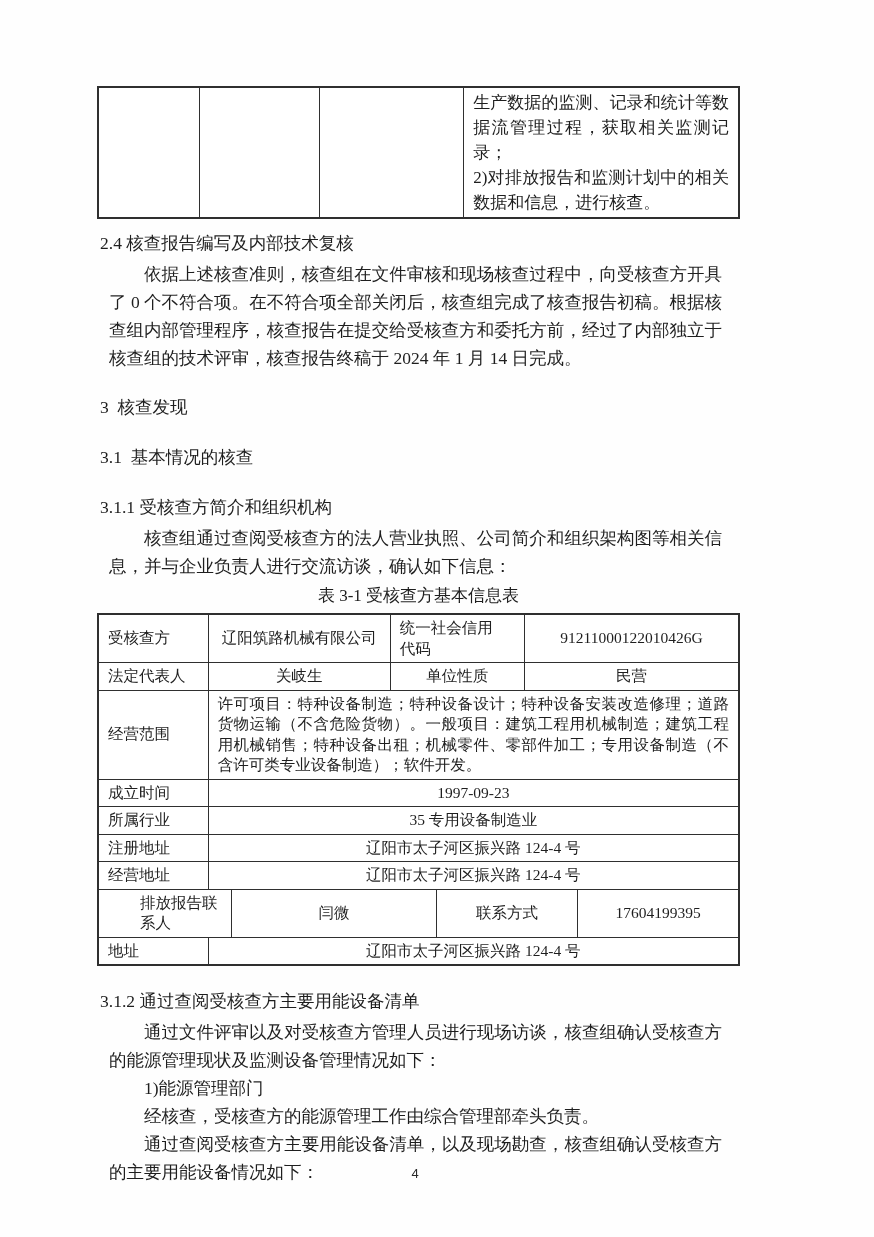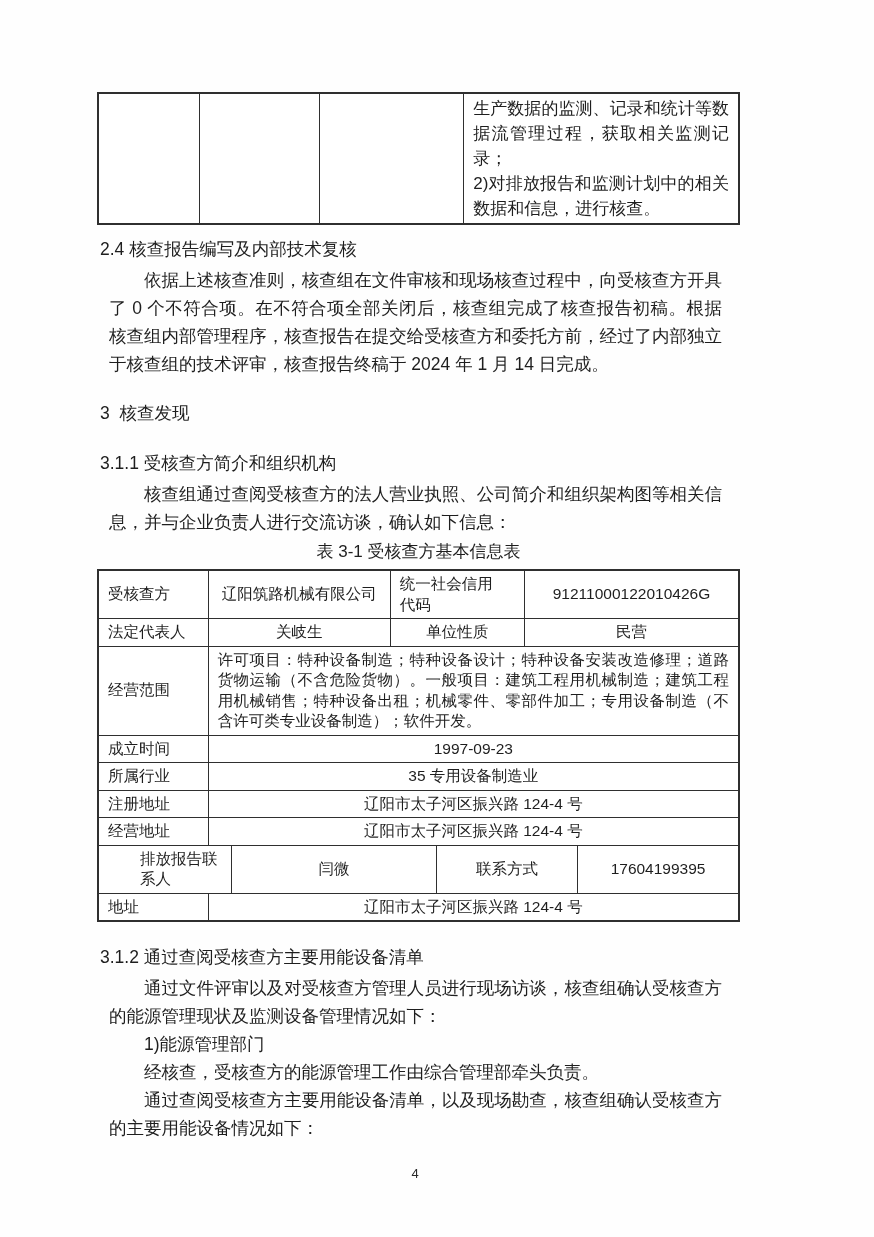--- a/index.html
+++ b/index.html
@@ -4,21 +4,21 @@
 <style>
   html,body{margin:0;padding:0;background:#ffffff;}
   .page{
     position:relative;
     width:874px;height:1237px;
     background:#fefefe;
     overflow:hidden;
     font-family:"Liberation Sans","DejaVu Sans",sans-serif;
     color:#1e1e1e;
   }
-  .content{position:absolute;left:100px;top:92px;width:622px;}
+  .content{position:absolute;left:100px;top:86px;width:622px;font-family:Liberation Serif, serif;}
 
   
   .tbl{margin-left:-3px;width:643px;border:2px solid #2f2f2f;box-sizing:border-box;background:#fff;}
   .trow{display:grid;}
   .trow + .trow{border-top:1.5px solid #2f2f2f;}
   .trow > .cell{box-sizing:border-box;}
   .trow > .cell + .cell{border-left:1.5px solid #2f2f2f;}
 
   
   .top-tbl .cell{padding:2px 9px;line-height:25px;font-size:17px;}
@@ -60,20 +60,21 @@
           <div>生产数据的监测、记录和统计等数据流管理过程，获取相关监测记录；</div>
           <div>2)对排放报告和监测计划中的相关数据和信息，进行核查。</div>
         </div>
       </div>
     </div>
 
     <div class="h h24">2.4 核查报告编写及内部技术复核</div>
     <p class="p indent">依据上述核查准则，核查组在文件审核和现场核查过程中，向受核查方开具了 0 个不符合项。在不符合项全部关闭后，核查组完成了核查报告初稿。根据核查组内部管理程序，核查报告在提交给受核查方和委托方前，经过了内部独立于核查组的技术评审，核查报告终稿于 2024 年 1 月 14 日完成。</p>
 
     <div class="h">3  核查发现</div>
+    <div class="h">3.1  基本情况的核查</div>
     <div class="h">3.1.1 受核查方简介和组织机构</div>
     <p class="p indent">核查组通过查阅受核查方的法人营业执照、公司简介和组织架构图等相关信息，并与企业负责人进行交流访谈，确认如下信息：</p>
 
     <div class="caption">表 3-1 受核查方基本信息表</div>
     <div class="tbl info-tbl">
       <div class="trow cols-a">
         <div class="cell lft">受核查方</div>
         <div class="cell ctr">辽阳筑路机械有限公司</div>
         <div class="cell lft pre">统一社会信用
 代码</div>

